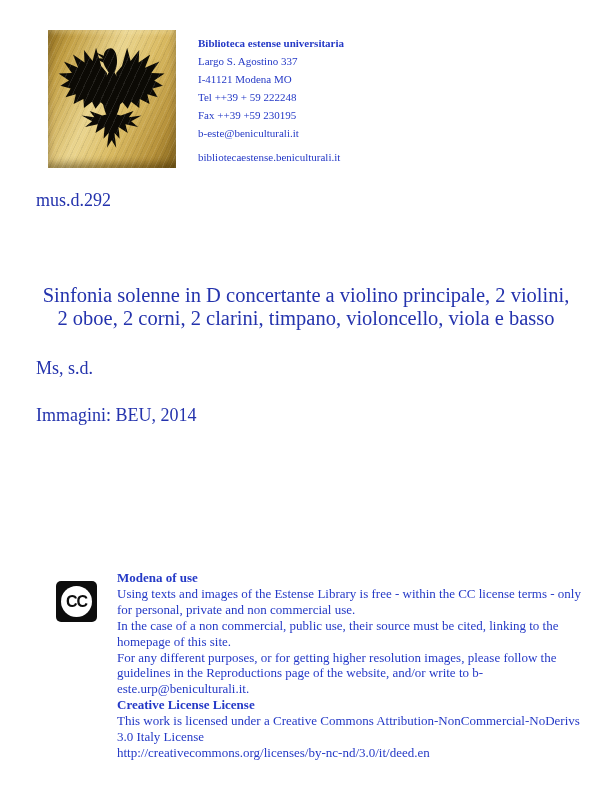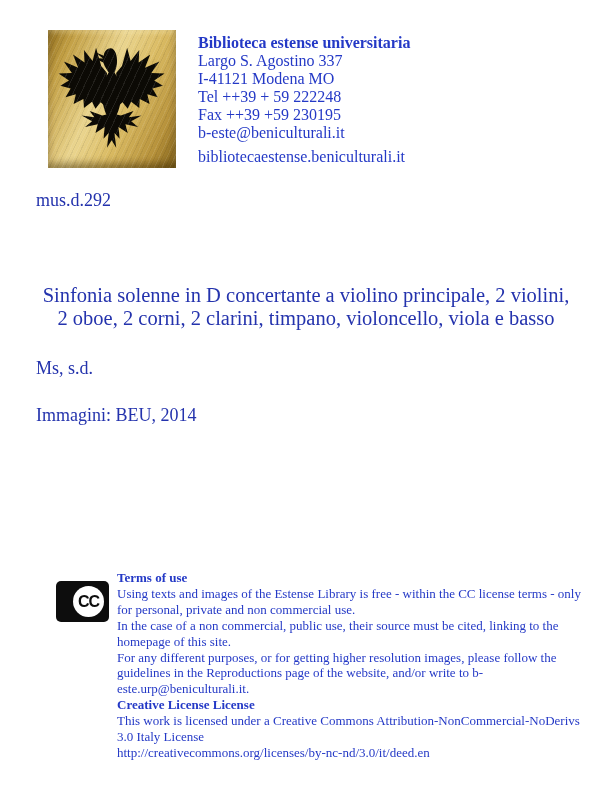--- a/index.html
+++ b/index.html
@@ -14,39 +14,39 @@
     box-shadow:inset 0 -5px 7px rgba(55,38,0,.45), inset 0 3px 5px rgba(255,240,190,.35);
   }
   .logo::after{
     content:"";position:absolute;inset:0;
     background:repeating-linear-gradient(115deg,rgba(255,255,255,.09) 0 1px,rgba(255,255,255,0) 1px 3px,rgba(0,0,0,.07) 3px 4px,rgba(0,0,0,0) 4px 7px);
   }
   .logo svg{position:absolute;left:5%;top:4%;width:90%;height:92%;}
   
   .header-block{
     position:absolute;left:198px;top:34px;
-    font-size:16px;line-height:18px;color:#2439c6;
+    font-size:11px;line-height:18px;color:#2439c6;
   }
   .org-name{font-weight:bold;}
   .website{margin-top:6px;}
   .rec-line{position:absolute;left:36px;font-size:18px;line-height:24px;white-space:nowrap;color:#2433ad;}
   .shelfmark{top:188px;}
   .author{top:234px;}
   .title-block{
     position:absolute;left:28px;top:284px;width:556px;text-align:center;
     font-size:20.5px;line-height:22.5px;color:#2433ad;
   }
   .title-line{white-space:nowrap;}
   .source{top:356px;}
   .credit{top:403px;}
   
   .cc-badge{
     position:absolute;left:56px;top:581px;width:41px;height:41px;
     background:#0d0d0d;border-radius:5px;
-    display:flex;align-items:center;justify-content:center;padding-left:12px;
+    display:flex;align-items:center;justify-content:center;
   }
   .cc-circle{
     width:31px;height:31px;background:#ffffff;border-radius:50%;
     display:flex;align-items:center;justify-content:center;
   }
   .cc-text{
     font-family:"Liberation Sans","DejaVu Sans",sans-serif;
     font-weight:bold;font-size:16px;letter-spacing:-1px;color:#0d0d0d;
     transform:translateY(-0.5px);
   }
@@ -102,21 +102,21 @@
   <div class="rec-line source">Ms, s.d.</div>
   <div class="rec-line credit">Immagini: BEU, 2014</div>
 
   <div class="cc-badge">
     <div class="cc-circle">
       <span class="cc-text">CC</span>
     </div>
   </div>
 
   <div class="footer-text">
-    <div class="fline bold">Terms of use</div>
+    <div class="fline bold">Modena of use</div>
     <div class="fline">Using texts and images of the Estense Library is free - within the CC license terms - only</div>
     <div class="fline">for personal, private and non commercial use.</div>
     <div class="fline">In the case of a non commercial, public use, their source must be cited, linking to the</div>
     <div class="fline">homepage of this site.</div>
     <div class="fline">For any different purposes, or for getting higher resolution images, please follow the</div>
     <div class="fline">guidelines in the Reproductions page of the website, and/or write to b-</div>
     <div class="fline">este.urp@beniculturali.it.</div>
     <div class="fline bold">Creative License License</div>
     <div class="fline">This work is licensed under a Creative Commons Attribution-NonCommercial-NoDerivs</div>
     <div class="fline">3.0 Italy License</div>

